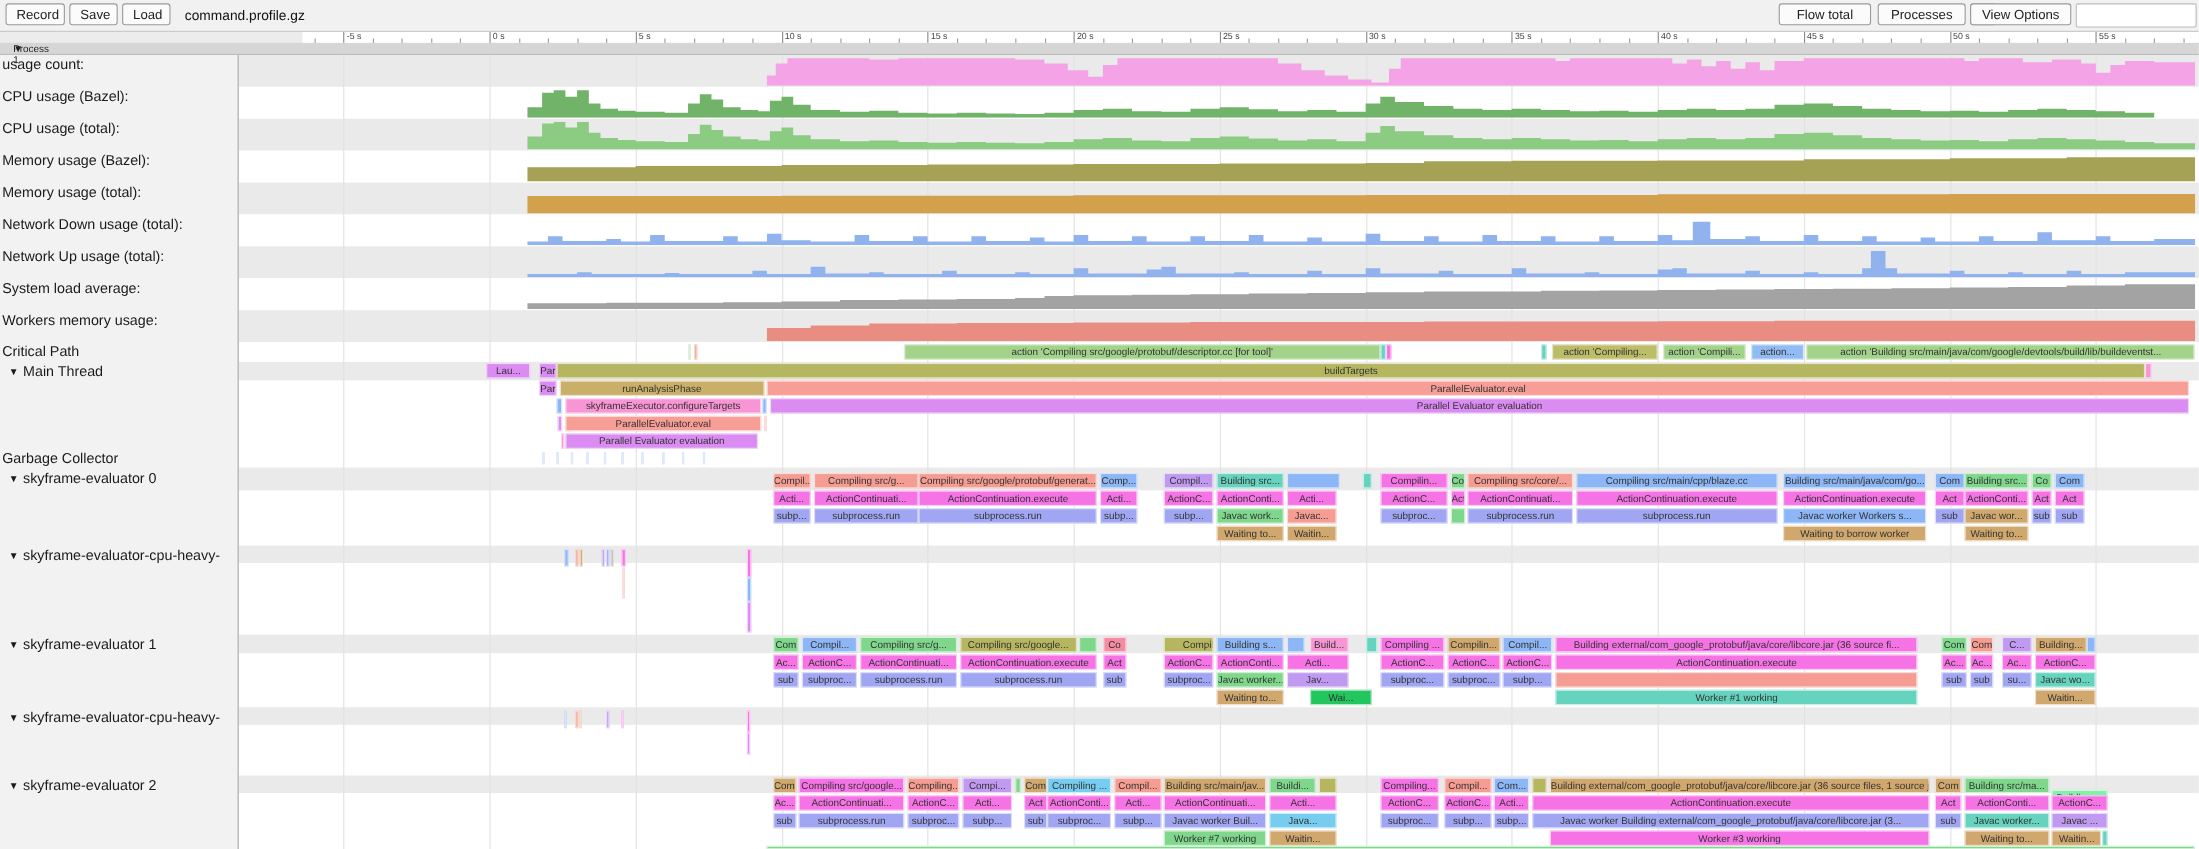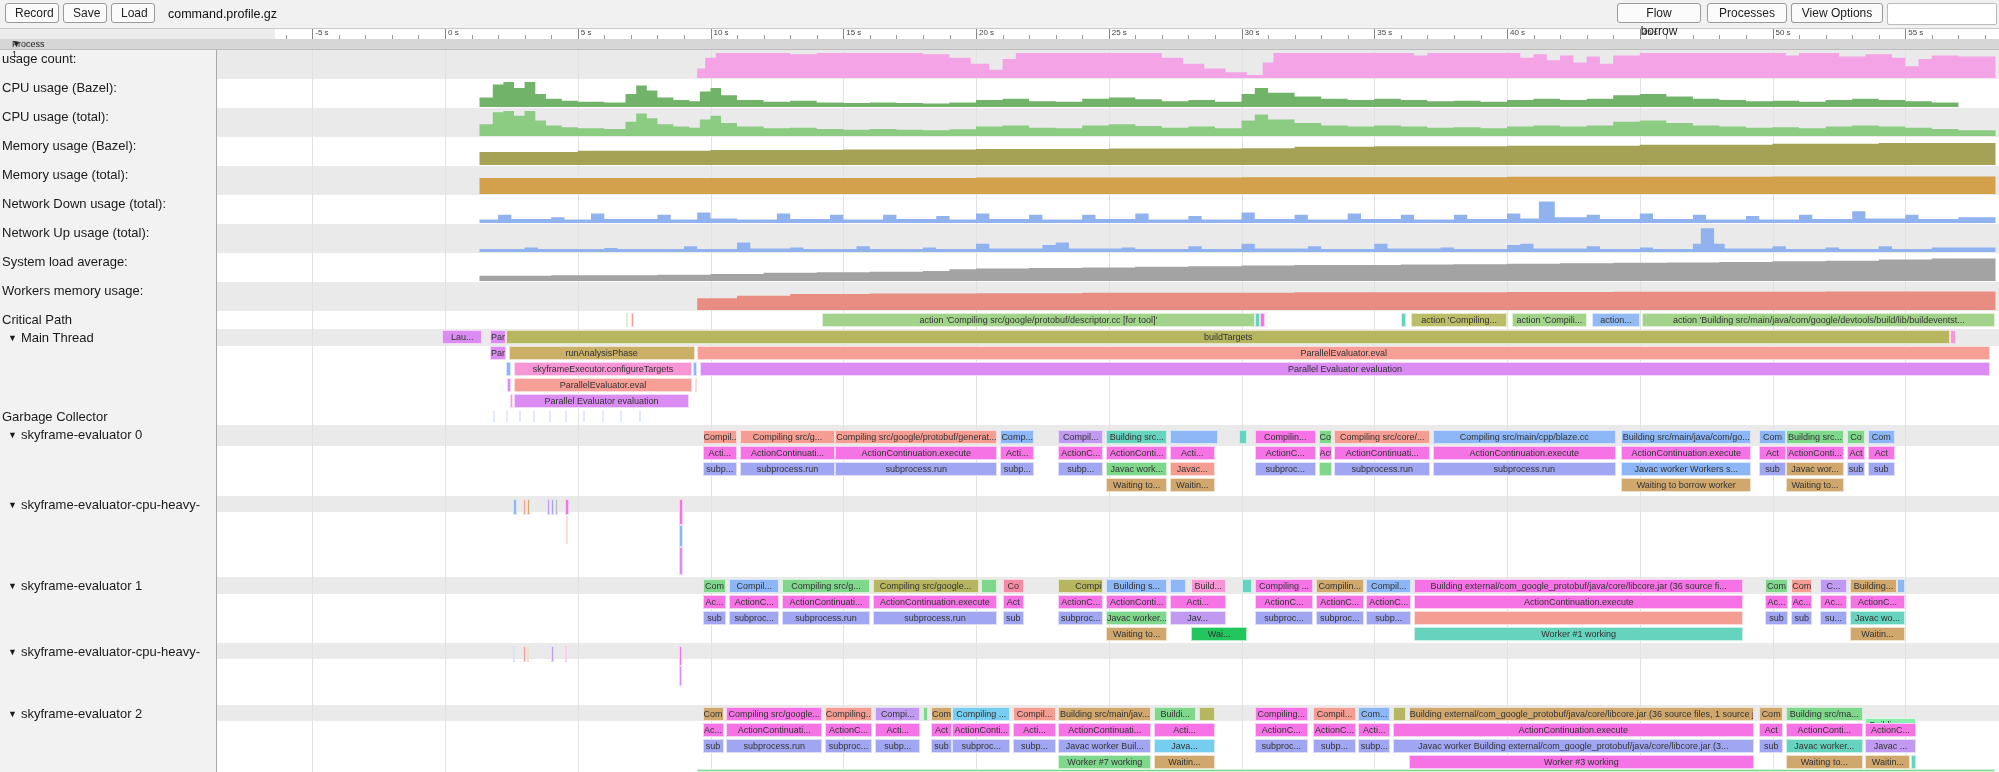--- a/index.html
+++ b/index.html
@@ -30,21 +30,21 @@
 </style>
 </head>
 <body>
 <div id="app">
 
 <div id="toolbar">
   <button class="tbtn" style="left:5px;width:54px">Record</button>
   <button class="tbtn" style="left:63px;width:44px">Save</button>
   <button class="tbtn" style="left:111px;width:44px">Load</button>
   <span id="filename">command.profile.gz</span>
-  <button class="tbtn" style="right:298px;width:84px">Flow borrow</button>
+  <button class="tbtn" style="right:298px;width:84px">Flow total</button>
   <button class="tbtn" style="right:212px;width:80px">Processes</button>
   <button class="tbtn" style="right:184px;width:24px">M</button>
   <button class="tbtn" style="right:116px;width:92px">View Options</button>
   <span id="rightbox"></span>
 </div>
 
 <div id="ruler">
       <span class="white"></span>
       <div class="rmaj" style="left: 312.25px;"></div>
       <div class="rlab" style="left: 315.25px;">-5 s</div>

